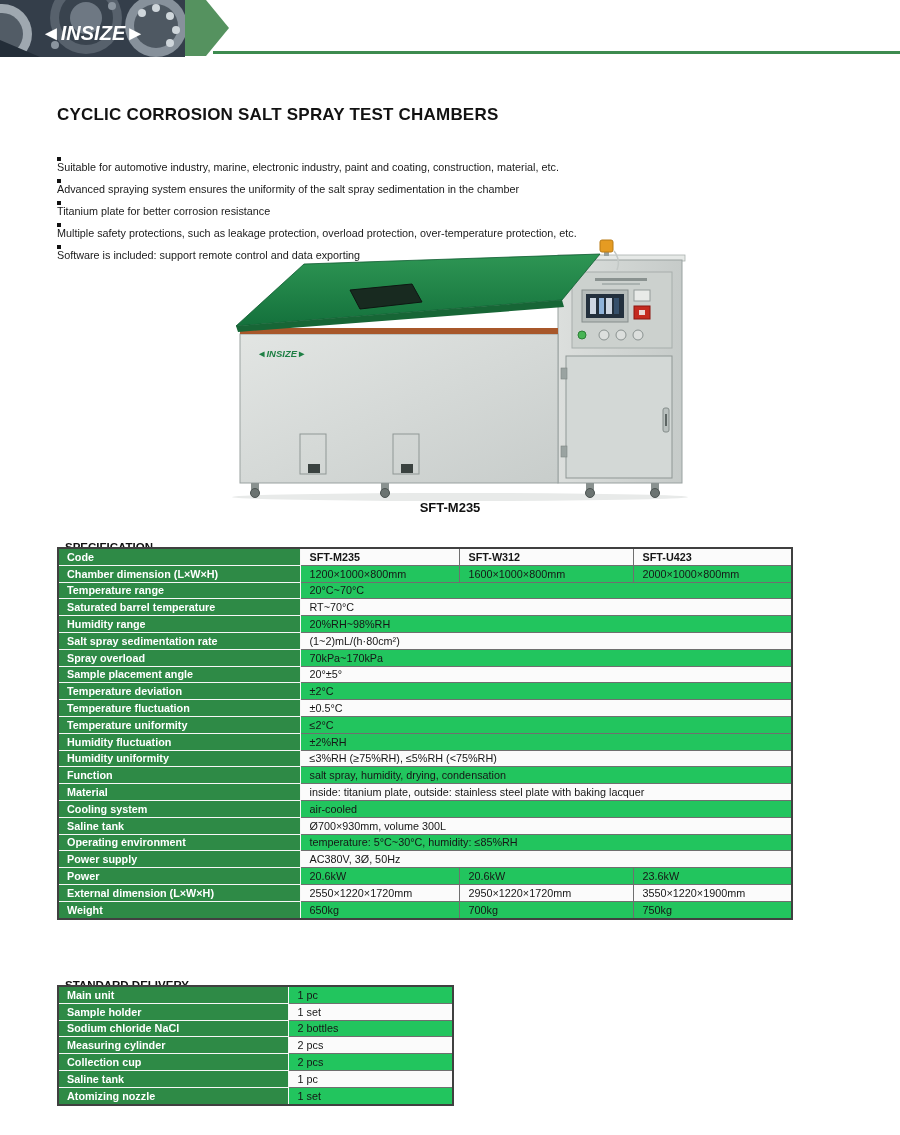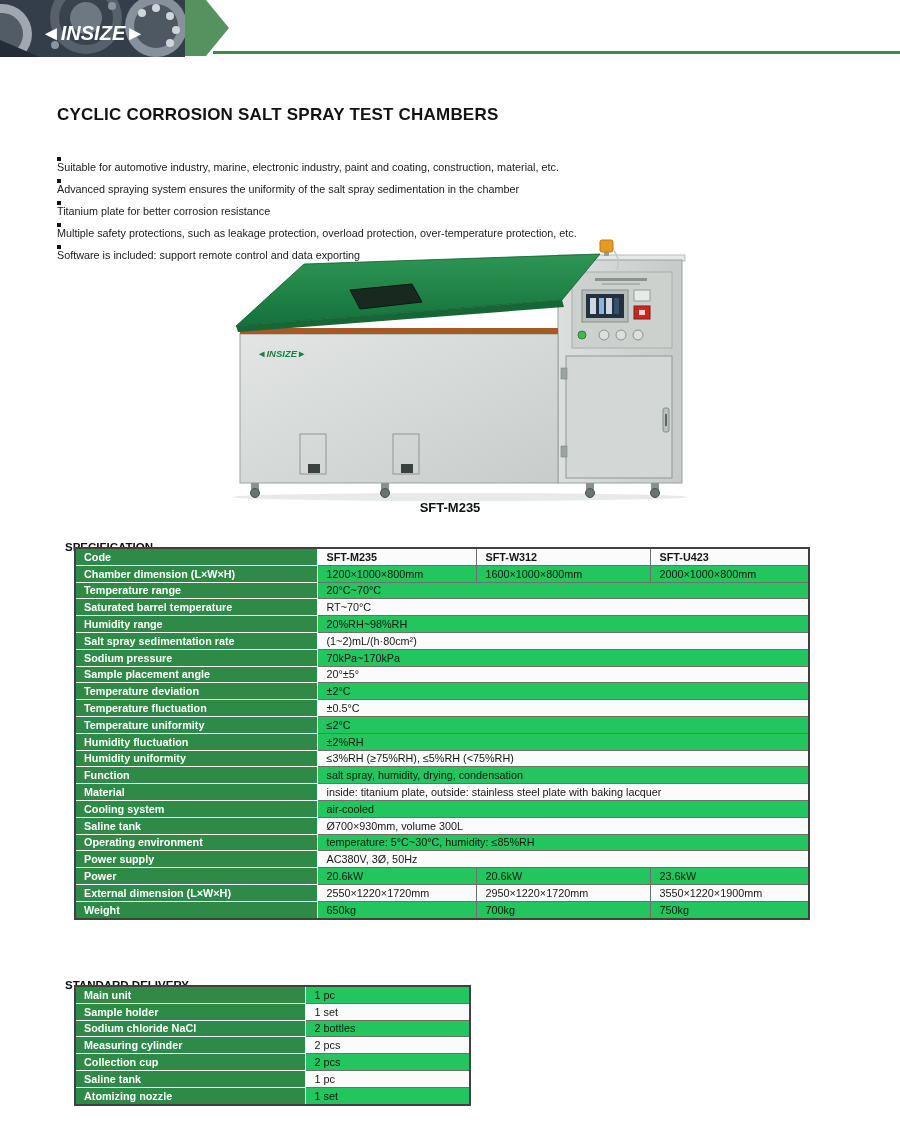--- a/index.html
+++ b/index.html
@@ -29,21 +29,21 @@
   .features li{display:flex;align-items:flex-start;font-size:10.8px;line-height:13.6px;color:#1a1a1a;flex-direction:column;}
   .features .sq{flex:0 0 auto;width:4px;height:4px;background:#111;margin:4.5px 6px 0 0;}
   
   .machine-svg{position:absolute;left:200px;top:238px;width:500px;height:268px;display:block;}
   .figure-caption{position:absolute;left:200px;top:500px;width:500px;text-align:center;
     font-size:13px;font-weight:bold;color:#111;}
   
   .section-heading{position:absolute;margin:8px;font-size:11.5px;font-weight:bold;color:#101010;}
   .spec-heading{left:57px;top:533px;}
   .delivery-heading{left:57px;top:971px;}
-  table.data{border-collapse:collapse;table-layout:fixed;position:absolute;background:#fff;margin-left:17px;}
+  table.data{border-collapse:collapse;table-layout:fixed;position:absolute;background:#fff;}
   table.spec{left:57px;top:547px;width:734px;}
   table.delivery{left:57px;top:985px;width:395px;}
   table.data{border:2px solid #404040;}
   table.data td{height:15.8px;font-size:10.8px;white-space:nowrap;overflow:hidden;vertical-align:middle;}
   td.lbl{background:var(--table-green);color:#ffffff;font-weight:bold;
     border:1px solid #f7f7f7;padding:0 4px 0 8px;}
   td.val{border:1px solid #6f6f6f;padding:0 4px 0 9px;color:#161616;}
   td.val.w{background:#fbfbfb;}
   td.val.g{background:#22c55e;}
   td.val.b{font-weight:bold;}
@@ -206,21 +206,21 @@
       </tr>
       <tr>
         <td class="lbl">Humidity range</td>
         <td class="val g" colspan="3">20%RH~98%RH</td>
       </tr>
       <tr>
         <td class="lbl">Salt spray sedimentation rate</td>
         <td class="val w" colspan="3">(1~2)mL/(h·80cm²)</td>
       </tr>
       <tr>
-        <td class="lbl">Sodium pressure</td>
+        <td class="lbl">Spray overload</td>
         <td class="val g" colspan="3">70kPa~170kPa</td>
       </tr>
       <tr>
         <td class="lbl">Sample placement angle</td>
         <td class="val w" colspan="3">20°±5°</td>
       </tr>
       <tr>
         <td class="lbl">Temperature deviation</td>
         <td class="val g" colspan="3">±2°C</td>
       </tr>

